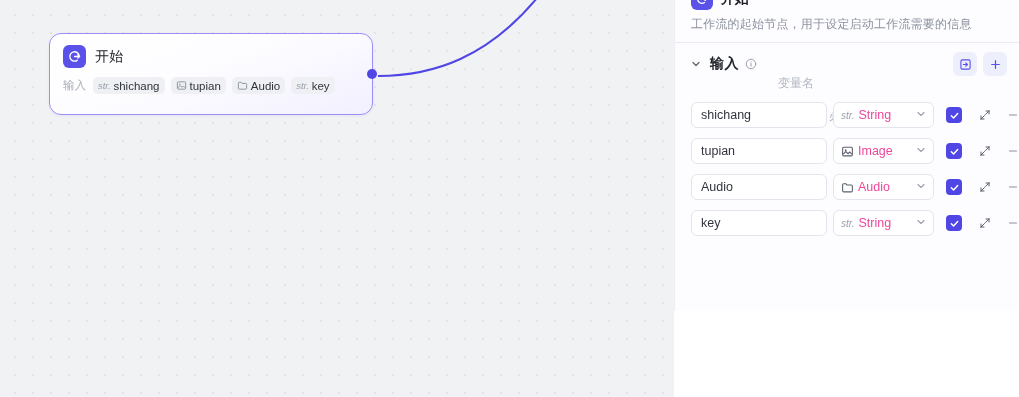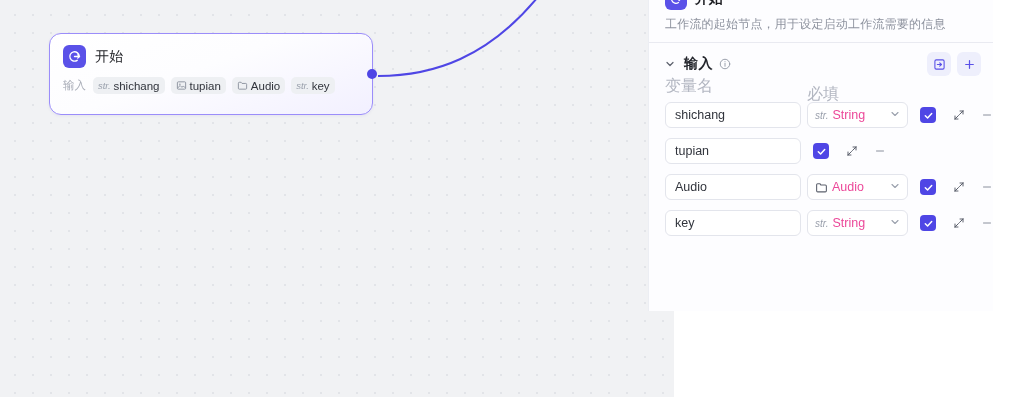--- a/index.html
+++ b/index.html
@@ -125,21 +125,21 @@
     margin-top: -5px;
     width: 10px;
     height: 10px;
     border-radius: 50%;
     background: #4f46e5;
   }
 
   
   .panel {
     position: absolute;
-    left: 648px;
+    left: 674px;
     top: 0;
     width: 345px;
     height: 311px;
     background: #fdfdff;
     box-sizing: border-box;
     border-left: 1px solid #eceef3;
   }
 
   .panel-titlebar {
     display: flex;
@@ -228,22 +228,23 @@
     cursor: pointer;
   }
 
   
   .var-table { padding: 0 12px 0 16px; }
 
   .col-head {
     display: flex;
     align-items: center;
     height: 22px;
-    font-size: 16px;
+    font-size: 12px;
     color: #b2b6c1;
+    flex-direction: column;
   }
   .col-head .c-name  { width: 142px; flex: 0 0 auto; }
   .col-head .c-type  { width: 108px; flex: 0 0 auto; }
   .col-head .c-req   { width: 40px;  flex: 0 0 auto; margin-top: 16px; }
 
   .var-row {
     display: flex;
     align-items: center;
     height: 36px;
   }
@@ -457,20 +458,36 @@
         </span>
         <span class="row-action remove">
           <svg width="12" height="12" viewBox="0 0 24 24" fill="none" stroke="#8a909d" stroke-width="2" stroke-linecap="round">
             <path d="M5 12h14"></path>
           </svg>
         </span>
       </div>
 
       <div class="var-row">
         <input class="name-input" type="text" value="tupian" style="">
+        <div class="type-select">
+          <span>
+            <svg class="chip-svg" width="13" height="13" viewBox="0 0 24 24" fill="none" stroke="#5c616d" stroke-width="2">
+              <rect x="3" y="4" width="18" height="16" rx="2"></rect>
+              <circle cx="8.5" cy="9.5" r="1.6" fill="#5c616d" stroke="none"></circle>
+              <path d="M4 17l5-5 4 4 3-3 4 4"></path>
+            </svg>
+          </span>
+          <span class="t-label">Image</span>
+          <span class="t-spacer"></span>
+          <span>
+            <svg width="12" height="12" viewBox="0 0 24 24" fill="none" stroke="#9aa0ac" stroke-width="2.2" stroke-linecap="round" stroke-linejoin="round">
+              <path d="M6 9l6 6 6-6"></path>
+            </svg>
+          </span>
+        </div>
         <span class="req-checkbox">
           <svg width="11" height="11" viewBox="0 0 24 24" fill="none" stroke="#ffffff" stroke-width="3.2" stroke-linecap="round" stroke-linejoin="round">
             <path d="M5 12.5l5 5 9-10"></path>
           </svg>
         </span>
         <span class="row-action expand">
           <svg width="12" height="12" viewBox="0 0 24 24" fill="none" stroke="#5c616d" stroke-width="2" stroke-linecap="round" stroke-linejoin="round">
             <path d="M20 4h-6M20 4v6M20 4l-7 7"></path>
             <path d="M4 20h6M4 20v-6M4 20l7-7"></path>
           </svg>

